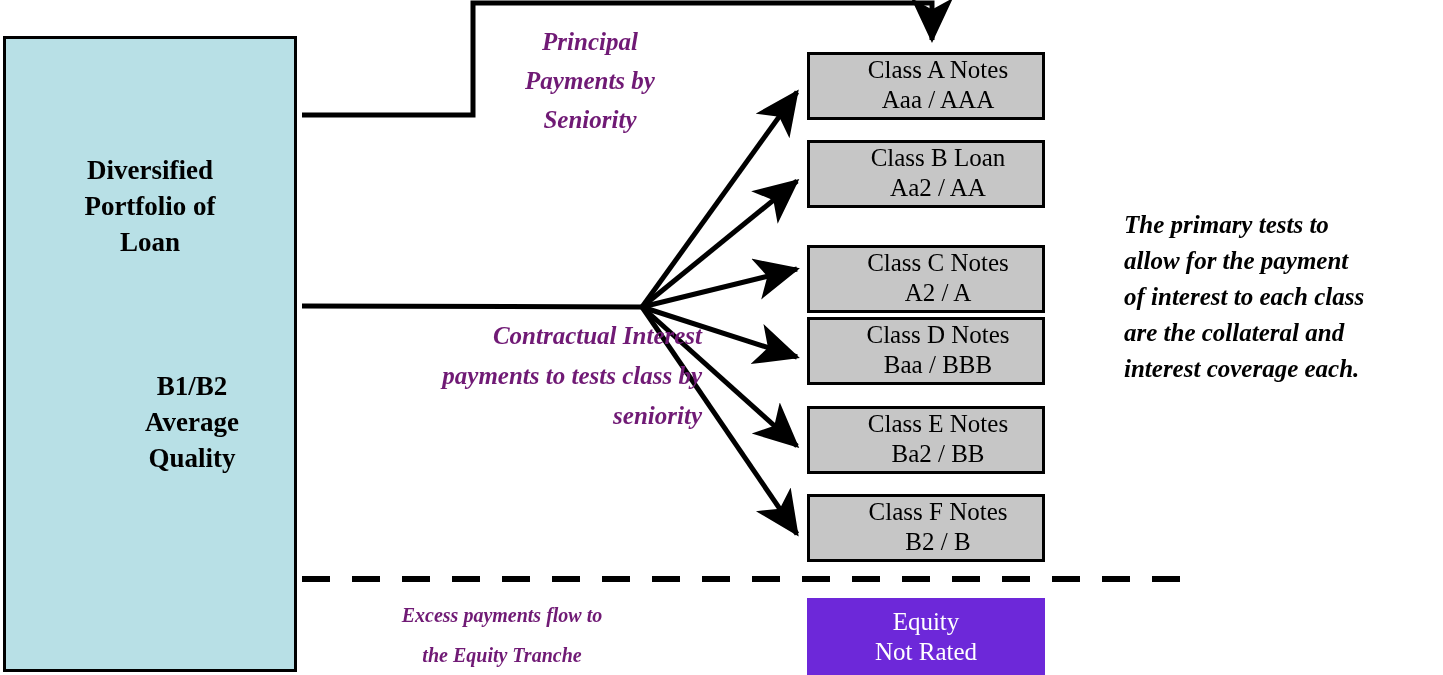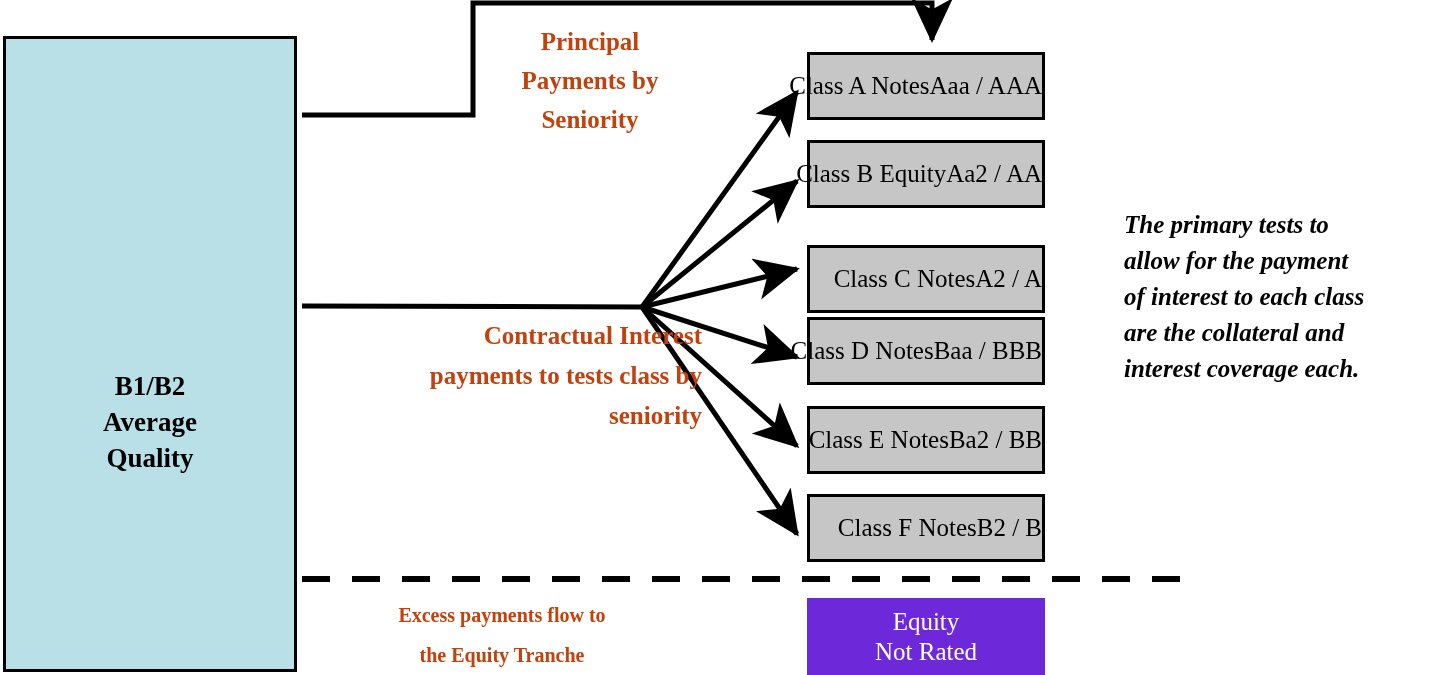--- a/index.html
+++ b/index.html
@@ -43,29 +43,30 @@
     left: 3px;
     width: 294px;
     text-align: center;
     font-weight: bold;
     font-size: 27px;
     line-height: 36px;
     color: #000000;
     z-index: 4;
   }
   #pool-title { top: 152px; }
-  #pool-quality { top: 368px; }
+  #pool-quality { top: 368px; padding-left: 42px; }
 
   
   .caption {
     position: absolute;
     font-weight: bold;
-    color: #c2410c;
+    color: #701a75;
     text-align: center;
     z-index: 4;
+    font-style: italic;
   }
   #caption-principal {
     left: 468px;
     top: 22px;
     width: 244px;
     font-size: 25px;
     line-height: 39px;
   }
   #caption-interest {
     left: 302px;
@@ -86,23 +87,23 @@
   
   .note-box {
     position: absolute;
     left: 807px;
     width: 238px;
     height: 68px;
     background: #c6c6c6;
     border: 3px solid #000000;
     box-sizing: border-box;
     display: flex;
-    flex-direction: row;
+    flex-direction: column;
     align-items: center;
-    justify-content: flex-end;
+    justify-content: flex-start;
     z-index: 3;
     padding-left: 24px;
   }
   .note-line {
     font-size: 25px;
     line-height: 30px;
     color: #000000;
     white-space: nowrap;
   }
 
@@ -166,20 +167,25 @@
       <path d="M642,307 L797,446" fill="none" stroke="#000000" stroke-width="5" marker-end="url(#ah)"></path>
       <path d="M642,307 L797,534" fill="none" stroke="#000000" stroke-width="5" marker-end="url(#ah)"></path>
     </g>
 
     <g>
       <path d="M302,579 L1200,579" fill="none" stroke="#000000" stroke-width="6" stroke-dasharray="28 22"></path>
     </g>
   </svg>
 
   <div class="pool-box"></div>
+  <div class="pool-text" id="pool-title">
+    <div>Diversified</div>
+    <div>Portfolio of</div>
+    <div>Loan</div>
+  </div>
   <div class="pool-text" id="pool-quality">
     <div>B1/B2</div>
     <div>Average</div>
     <div>Quality</div>
   </div>
 
   <div class="caption" id="caption-principal">
     <div>Principal</div>
     <div>Payments by</div>
     <div>Seniority</div>
@@ -192,21 +198,21 @@
   <div class="caption" id="caption-excess">
     <div>Excess payments flow to</div>
     <div>the Equity Tranche</div>
   </div>
 
   <div class="note-box" style="top:52px">
     <div class="note-line">Class A Notes</div>
     <div class="note-line">Aaa / AAA</div>
   </div>
   <div class="note-box" style="top:140px">
-    <div class="note-line">Class B Equity</div>
+    <div class="note-line">Class B Loan</div>
     <div class="note-line">Aa2 / AA</div>
   </div>
   <div class="note-box" style="top:245px">
     <div class="note-line">Class C Notes</div>
     <div class="note-line">A2 / A</div>
   </div>
   <div class="note-box" style="top:317px">
     <div class="note-line">Class D Notes</div>
     <div class="note-line">Baa / BBB</div>
   </div>

